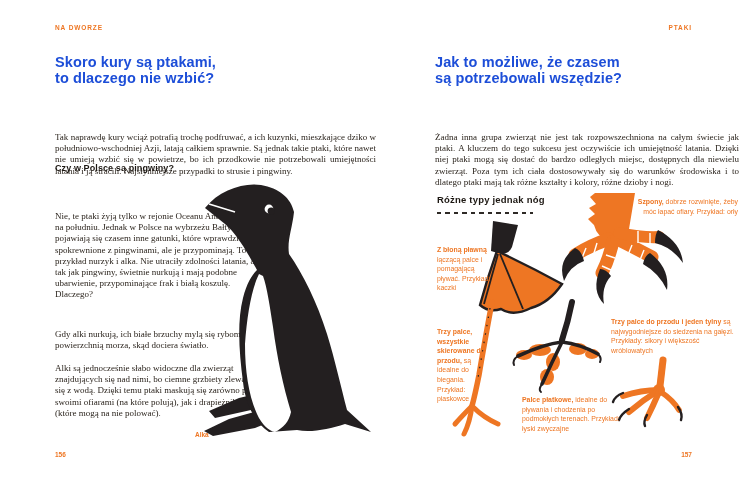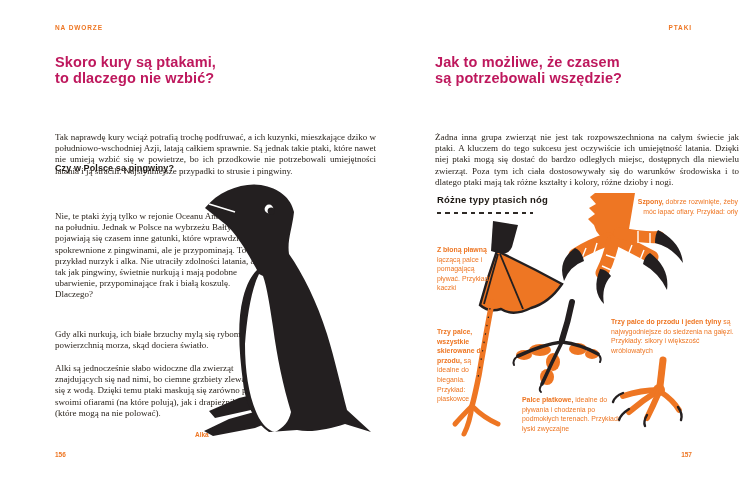--- a/index.html
+++ b/index.html
@@ -7,21 +7,21 @@
   .spread{
     position:relative; width:750px; height:481px; background:#ffffff;
     overflow:hidden; font-family:"Liberation Sans", sans-serif;
   }
   .abs{position:absolute;}
   .running-header{
     font-size:6.5px; font-weight:bold; letter-spacing:0.9px;
     color:var(--accent,#ee7623);
   }
   .page-title{
-    font-size:14.5px; line-height:16px; font-weight:bold; color:#be185d;
+    font-size:14.5px; line-height:16px; font-weight:bold; color:#1d4ed8;
     letter-spacing:0.1px;
   }
   .serif{
     font-family:"Liberation Serif", serif; font-size:9px; line-height:11.2px;
     color:#2b241d;
     margin-top:35px;
   }
   .just{text-align:justify;}
   .box-heading{
     font-size:9px; font-weight:bold; color:#1d1813; letter-spacing:0.1px;
@@ -105,21 +105,21 @@
 
   <div class="abs running-header ta-r" style="left:592px; top:24px; width:100px;">PTAKI</div>
 
   <div class="abs page-title" style="left:435px; top:54px;">
     <div>Jak to możliwe, że czasem</div>
     <div>są potrzebowali wszędzie?</div>
   </div>
 
   <div class="abs serif just" style="left:435px; top:97px; width:304px;">Żadna inna grupa zwierząt nie jest tak rozpowszechniona na całym świecie jak ptaki. A kluczem do tego sukcesu jest oczywiście ich umiejętność latania. Dzięki niej ptaki mogą się dostać do bardzo odległych miejsc, dostępnych dla niewielu zwierząt. Poza tym ich ciała dostosowywały się do warunków środowiska i to dlatego ptaki mają tak różne kształty i kolory, różne dzioby i nogi.</div>
 
-  <div class="abs section-heading" style="left:437px; top:194px;">Różne typy ptasich nóg</div>
+  <div class="abs section-heading" style="left:437px; top:194px;">Różne typy jednak nóg</div>
   <div class="abs dashes" style="left:437px; top:212px;"></div>
 
   <svg class="abs" style="left:465px; top:221px;" width="105" height="100" viewBox="0 0 105 100" aria-hidden="true">
     <path class="fill-ink" d="M28,0 L53,4 L47,26 Q44,33 36,33 L26,30 Z"></path>
     <path class="fill-accent" style="stroke:#231f20;stroke-width:2.4" d="M32,30 Q22,58 15,84 Q24,92 36,88 Q48,96 66,87 Q84,82 97,63 Q66,46 32,30 Z"></path>
     <path class="st-ink" style="stroke-width:1.8" d="M33,33 L19,83"></path>
     <path class="st-ink" style="stroke-width:1.8" d="M35,33 L58,88"></path>
   </svg>
 
   <svg class="abs" style="left:559px; top:193px;" width="128" height="118" viewBox="0 0 128 118" aria-hidden="true">

